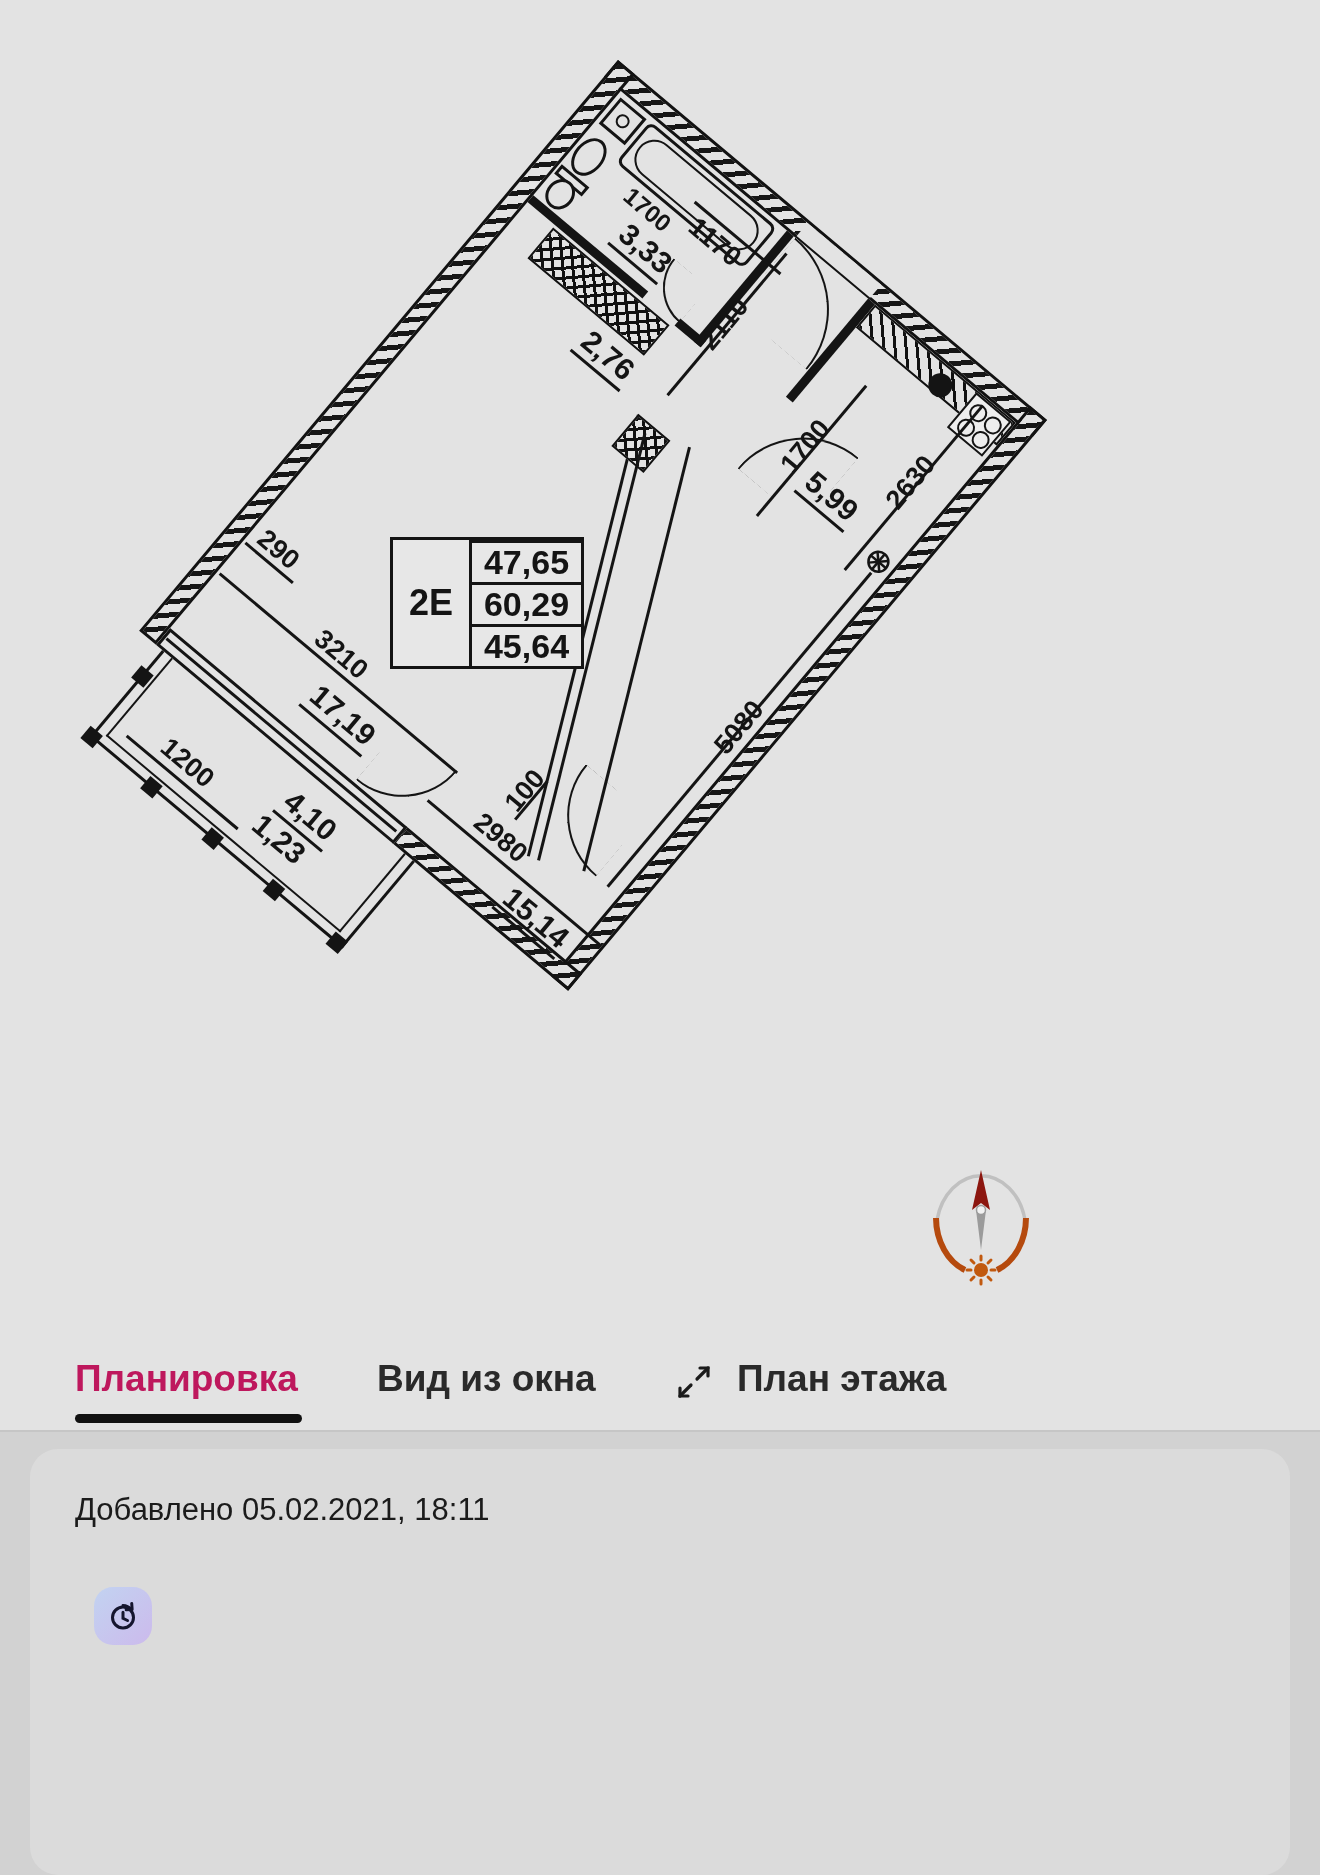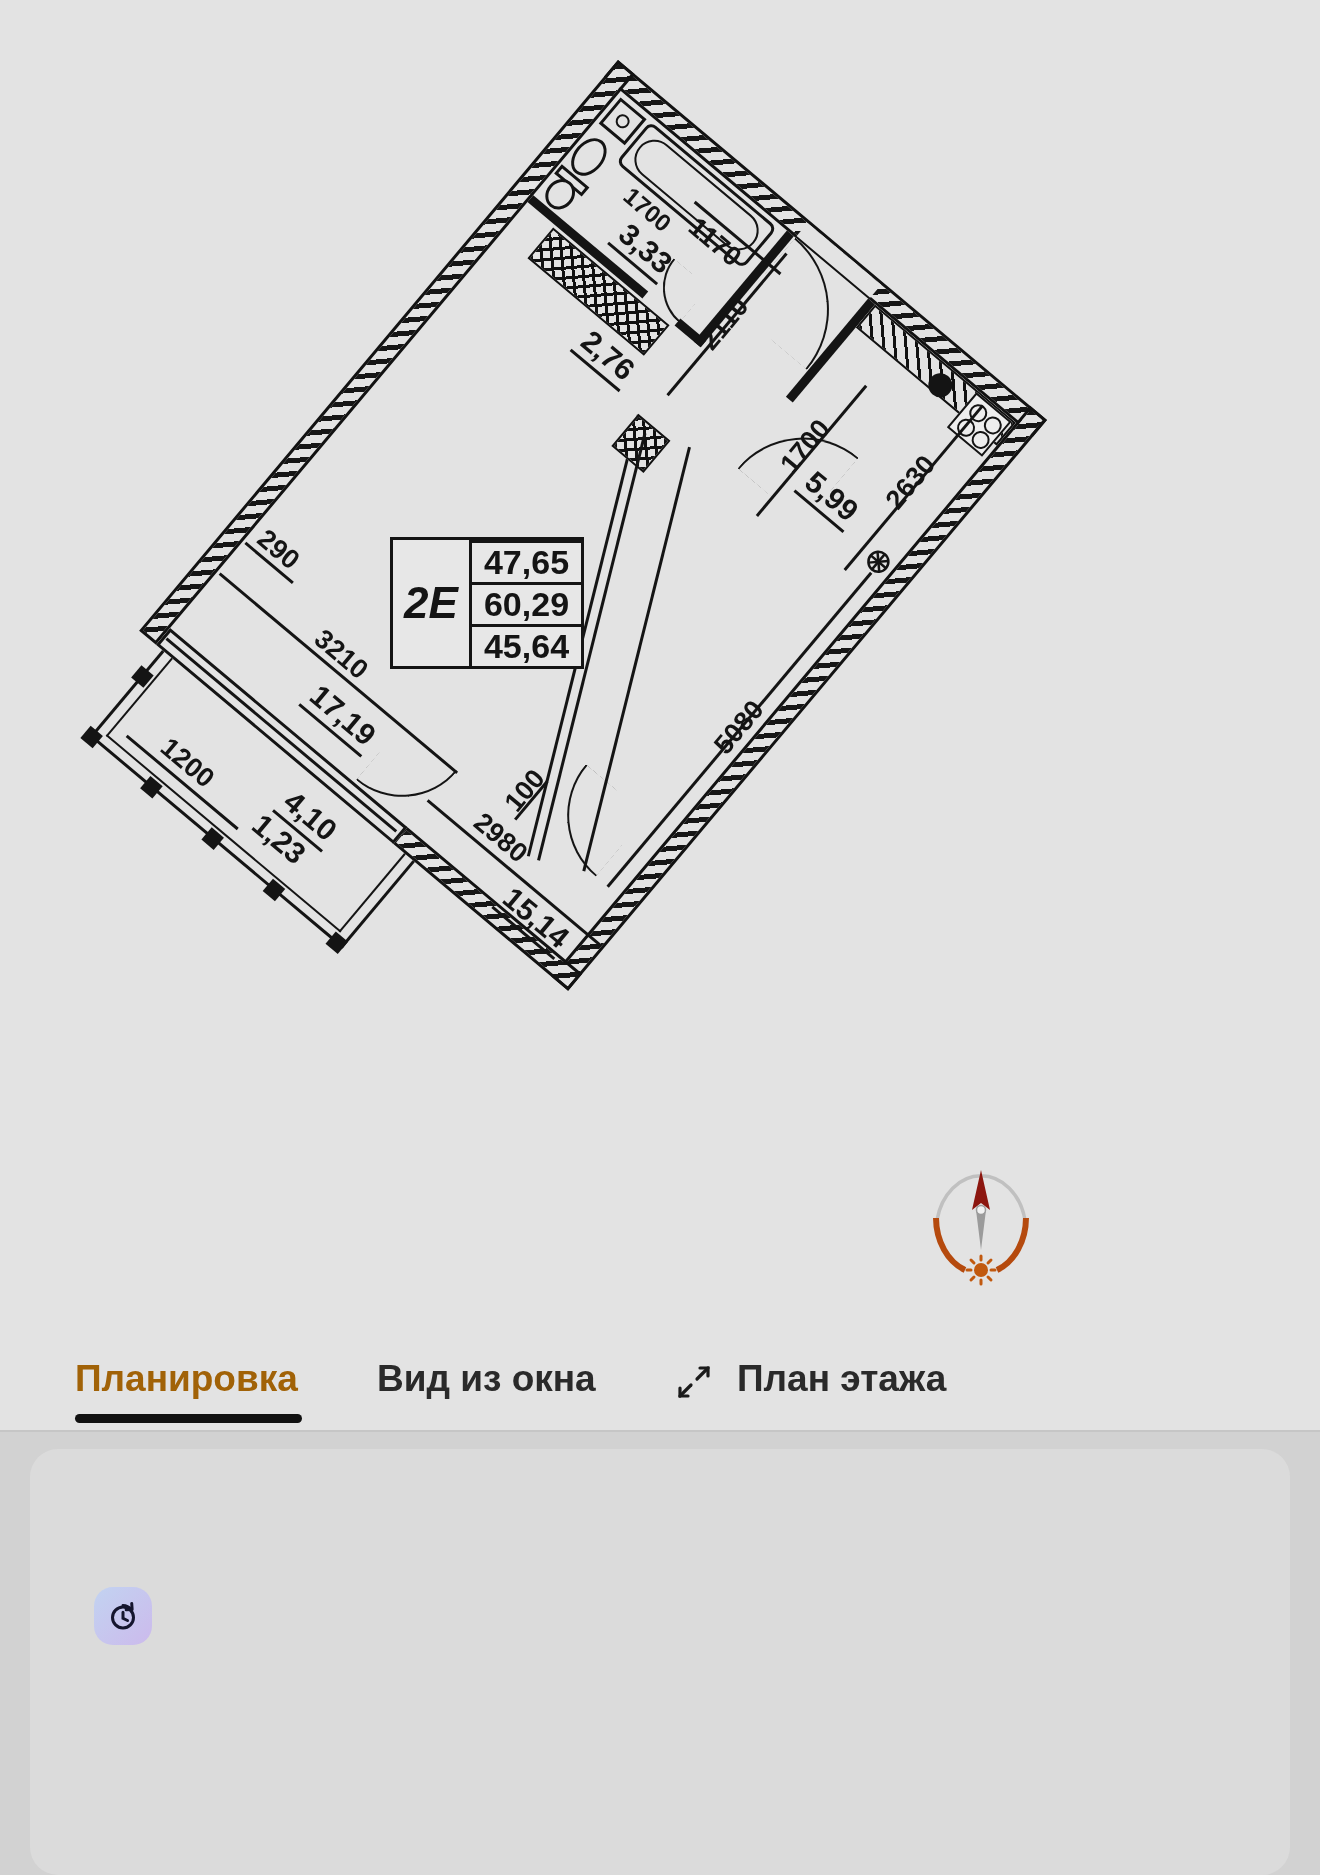--- a/index.html
+++ b/index.html
@@ -20,33 +20,33 @@
   .fix{position:absolute;box-sizing:border-box;border:3px solid #141414;background:#e3e3e3;}
   .lbl{position:absolute;font-weight:bold;font-size:27px;line-height:1;white-space:nowrap;color:#141414;}
   .area{font-size:30px;border-bottom:3.5px solid #141414;padding:0 3px 3px 3px;}
   .rot90{transform:rotate(-90deg);transform-origin:center;}
   .arc{position:absolute;box-sizing:border-box;}
   
   .unit-table{position:absolute;left:390px;top:537px;display:grid;
     grid-template-columns:76px 112px;grid-template-rows:42px 42px 42px;
     border:3px solid #141414;background:#e7e7e7;z-index:4;}
   .unit-table .u{grid-row:1/4;display:flex;align-items:center;justify-content:center;
-    font-size:44px;font-weight:bold;font-style:italic;}
+    font-size:36px;font-weight:bold;}
   .unit-table .v{border-left:3px solid #141414;border-top:3px solid #141414;
     display:flex;align-items:center;justify-content:center;font-size:34px;font-weight:bold;}
   .unit-table .v:first-of-type{border-top:none;}
   
   .watermark{position:absolute;left:100px;top:898px;z-index:6;font-size:100px;font-weight:400;
     letter-spacing:4px;color:rgba(216,216,216,0.62);-webkit-text-stroke:2.5px rgba(150,150,150,0.65);
     white-space:nowrap;}
   
   .compass{position:absolute;left:925px;top:1146px;z-index:5;}
   
   .tabbar{position:absolute;left:0;top:1352px;width:1320px;height:78px;background:#e3e3e3;}
-  .tab{position:absolute;top:6px;font-size:37px;font-weight:bold;color:#a16207;white-space:nowrap;}
+  .tab{position:absolute;top:6px;font-size:37px;font-weight:bold;color:#be185d;white-space:nowrap;}
   .tab-underline{position:absolute;left:75px;top:62px;width:227px;height:9px;border-radius:5px;background:#111;}
   .expand-ic{position:absolute;left:672px;top:8px;}
   .divider{position:absolute;left:0;top:1430px;width:1320px;height:2px;background:#c6c6c6;}
   .bottombg{position:absolute;left:0;top:1432px;width:1320px;height:443px;background:#d2d2d2;}
   
   .card{position:absolute;left:30px;top:1449px;width:1260px;height:426px;border-radius:28px;
     background:#dbdbdb;}
   .added{position:absolute;left:45px;top:43px;font-size:31px;font-weight:500;color:#1b1b1b;}
   .clockic{position:absolute;left:64px;top:138px;width:58px;height:58px;border-radius:19px;
     background:linear-gradient(135deg,#c2d3f1 0%,#ccbaec 100%);display:flex;align-items:center;justify-content:center;}
@@ -209,20 +209,21 @@
           <polyline points="8,28 8,36 16,36"></polyline>
       </g>
     </svg>
     <div class="tab" style="left:737px;color:#2a2a2a;">План этажа</div>
     <div class="tab-underline"></div>
   </div>
   <div class="divider"></div>
   <div class="bottombg"></div>
 
   <div class="card">
+    <div class="added">Добавлено 05.02.2021, 18:11</div>
     <div class="clockic">
       <svg width="36" height="36" viewBox="0 0 24 24">
         <circle cx="12" cy="13" r="7" fill="none" stroke="#15152e" stroke-width="2"></circle>
         <polyline points="12,9.5 12,13.5 15,15" fill="none" stroke="#15152e" stroke-width="2" stroke-linecap="round"></polyline>
         <path d="M 17.5 7.5 A 8.2 8.2 0 0 0 12 5" fill="none" stroke="#15152e" stroke-width="2" stroke-linecap="round"></path>
         <polyline points="17.8,3.6 18.1,7.6 14.1,7.9" fill="none" stroke="#15152e" stroke-width="2" stroke-linecap="round" stroke-linejoin="round"></polyline>
       </svg>
     </div>
   </div>
 

